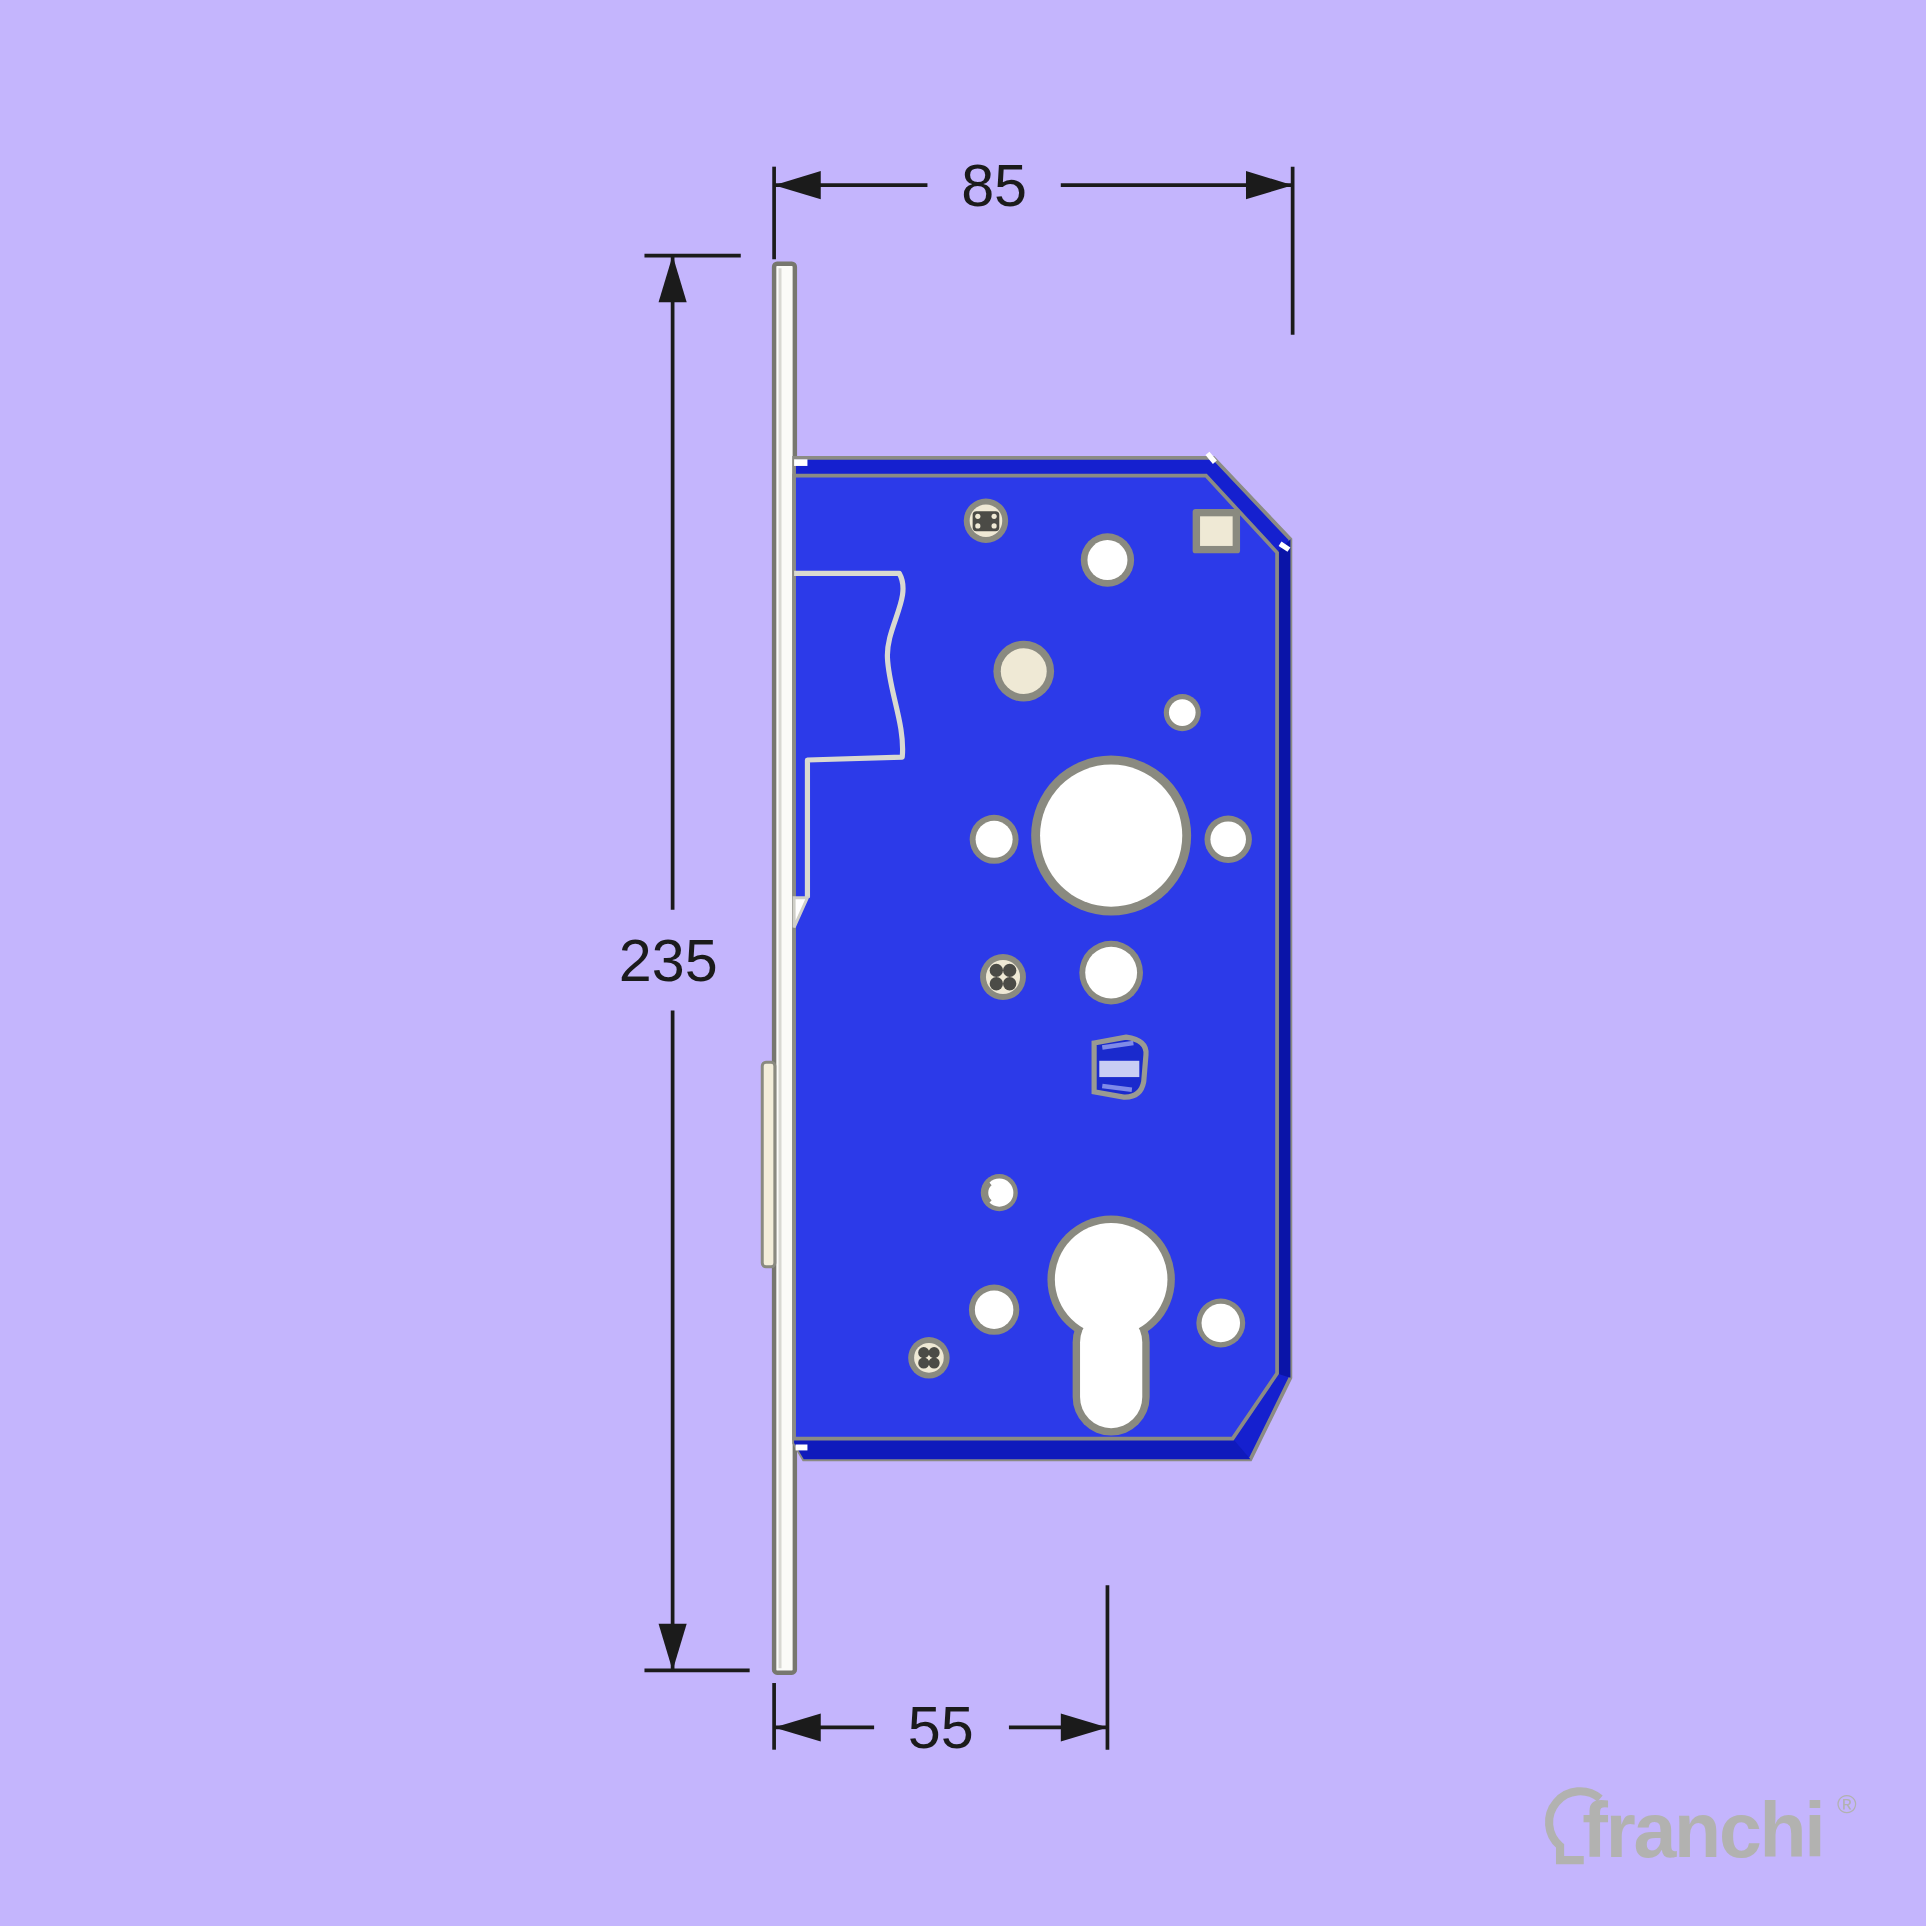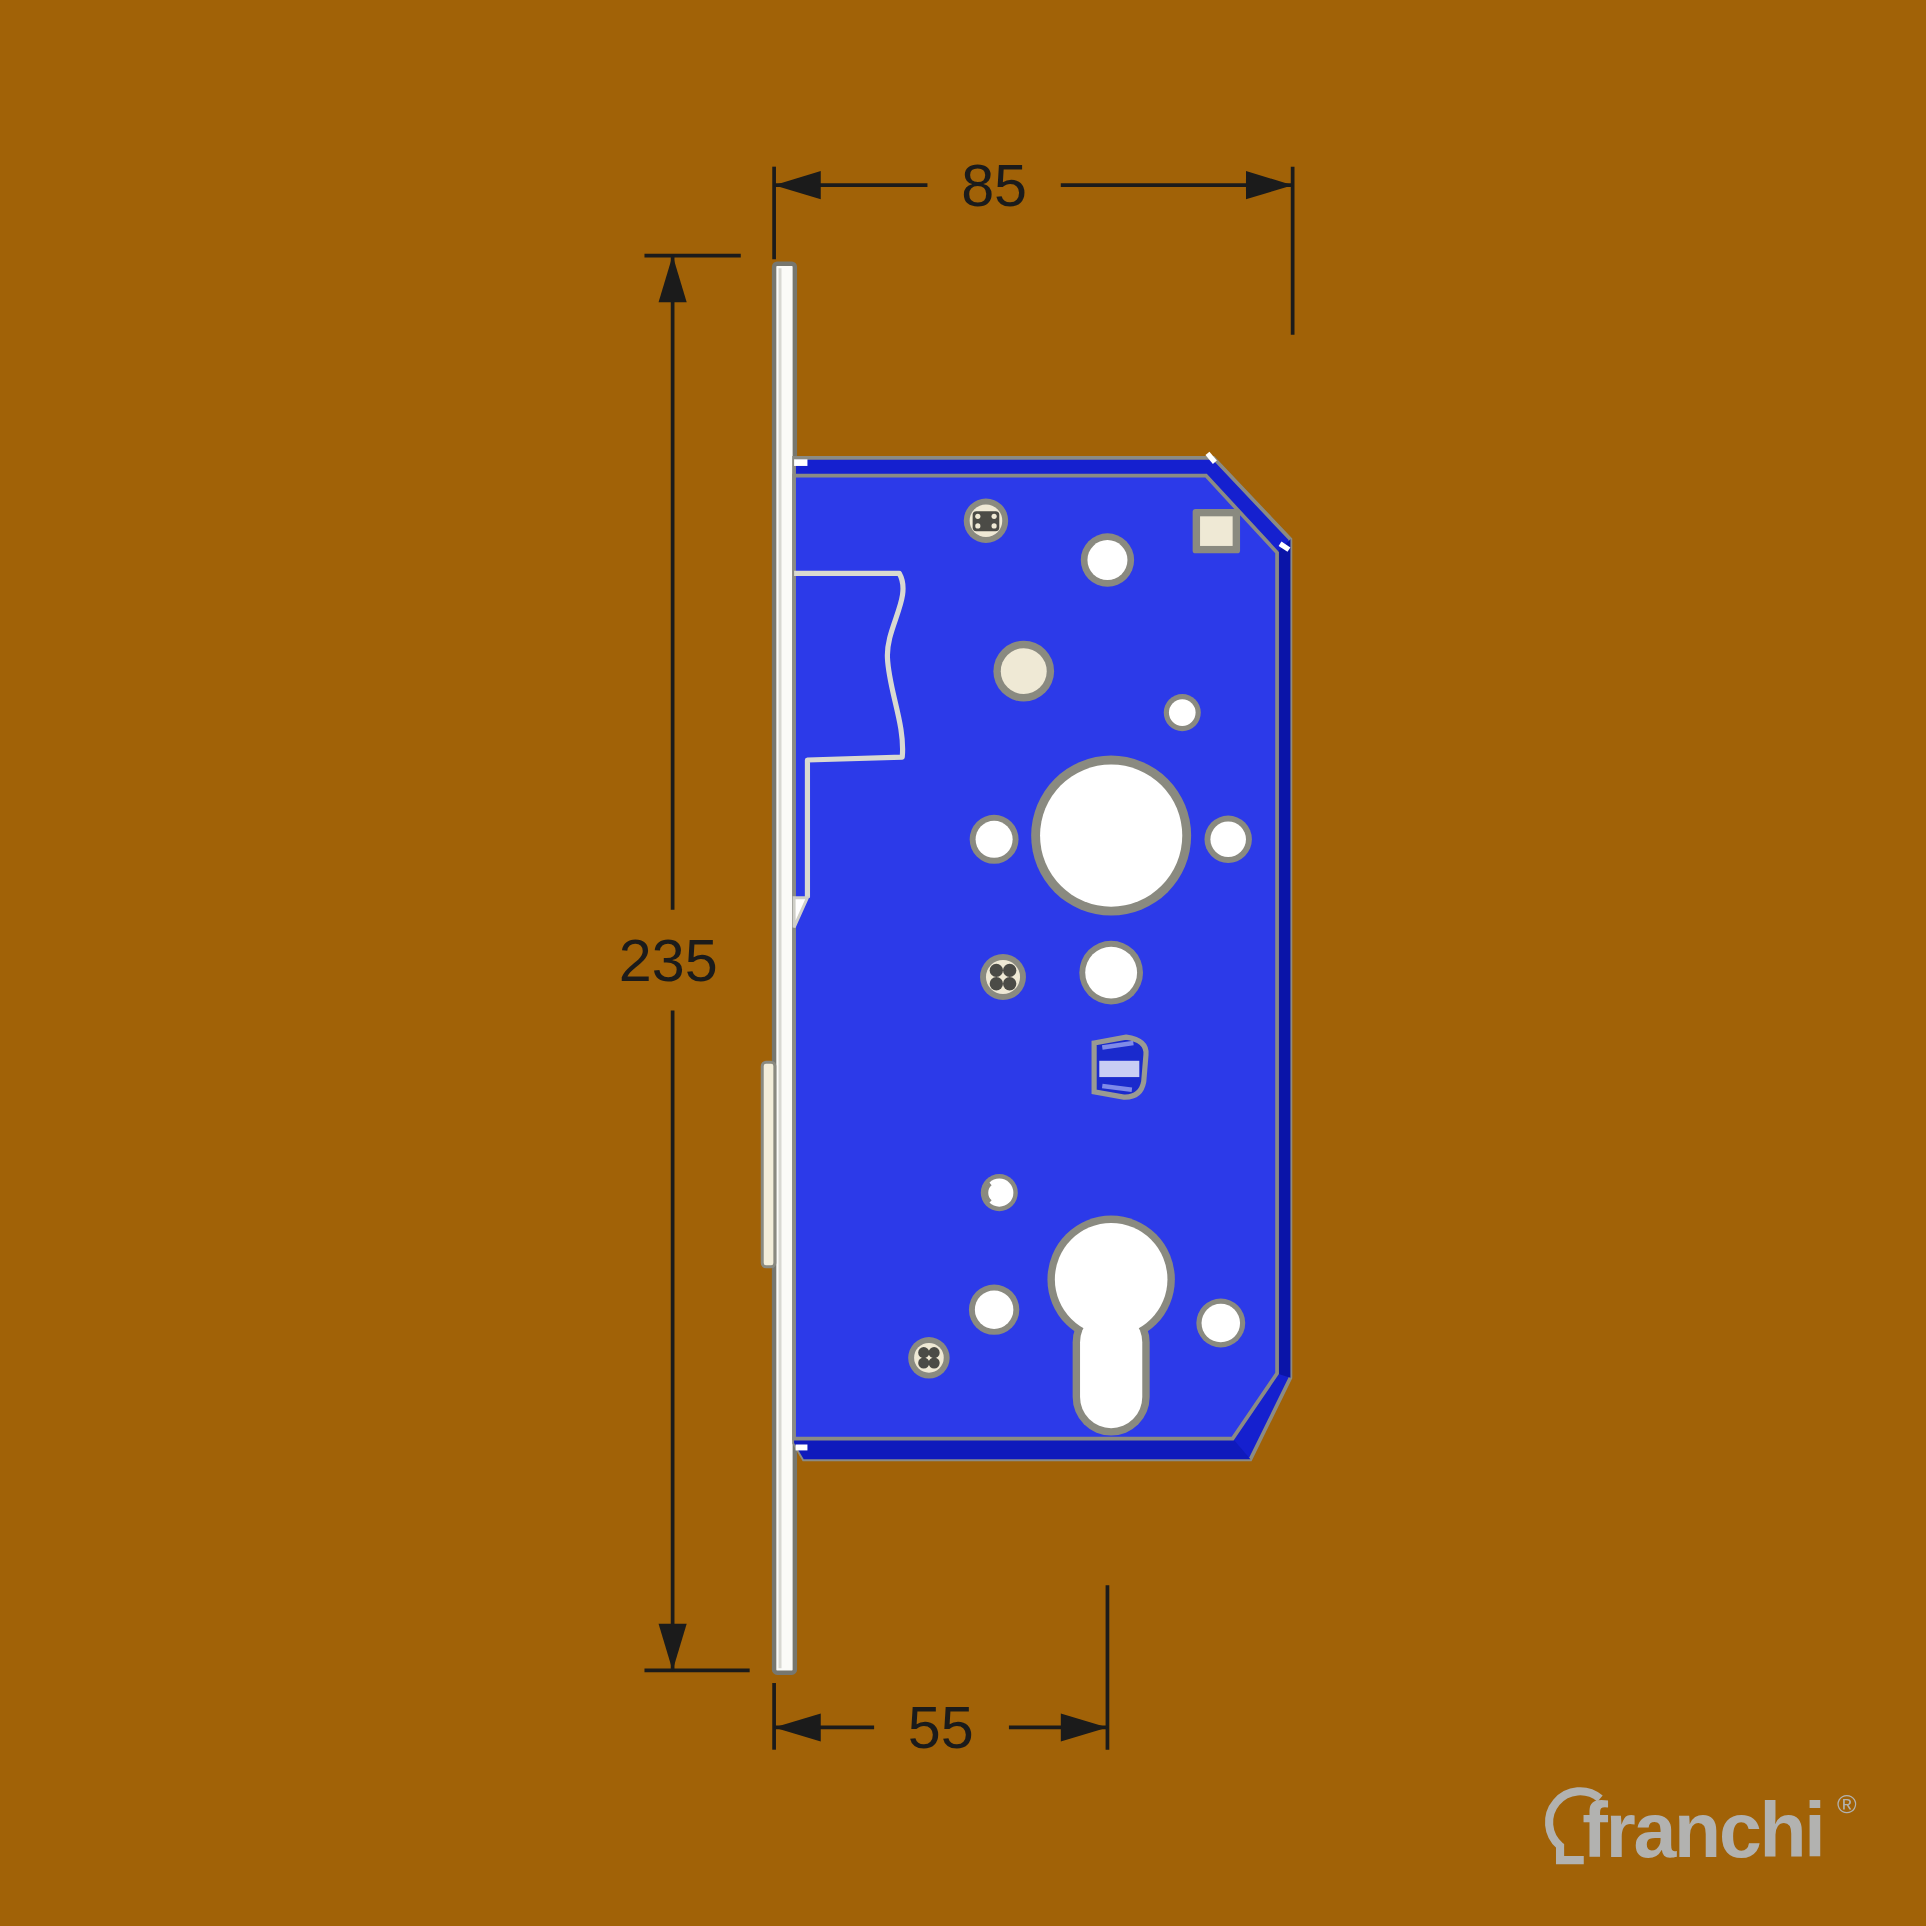--- a/index.html
+++ b/index.html
@@ -8,21 +8,21 @@
     background: #ffffff;
     width: 100%;
     height: 100%;
   }
   .canvas {
     width: 1926px;
     height: 1926px;
     max-width: 100vw;
     max-height: 100vh;
     position: relative;
-    background: #a16207;
+    background: #c4b5fd;
     font-family: "Liberation Sans", sans-serif;
   }
   svg { display: block; width: 100%; height: 100%; }
   .dim-text {
     font-family: "Liberation Sans", "DejaVu Sans", sans-serif;
     font-size: 80px;
     fill: #1b1b1b;
   }
   .logo-text {
     font-family: "Liberation Sans", "DejaVu Sans", sans-serif;

